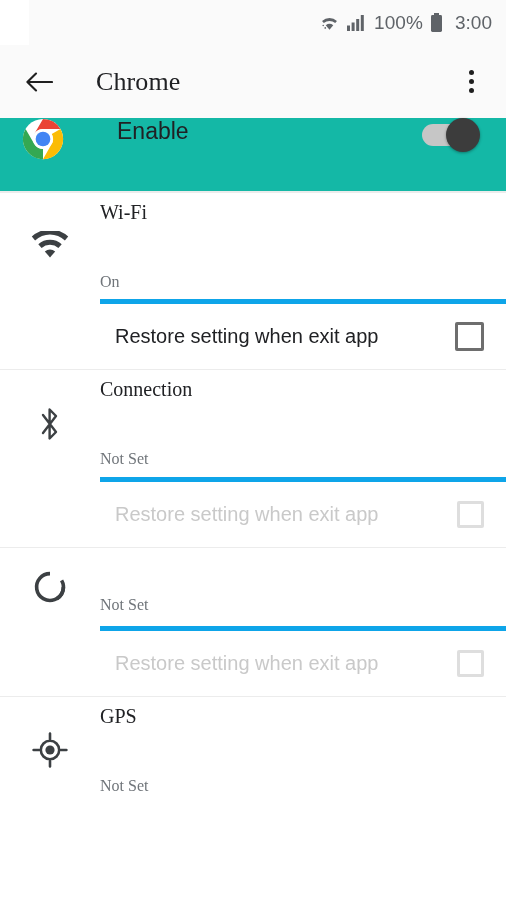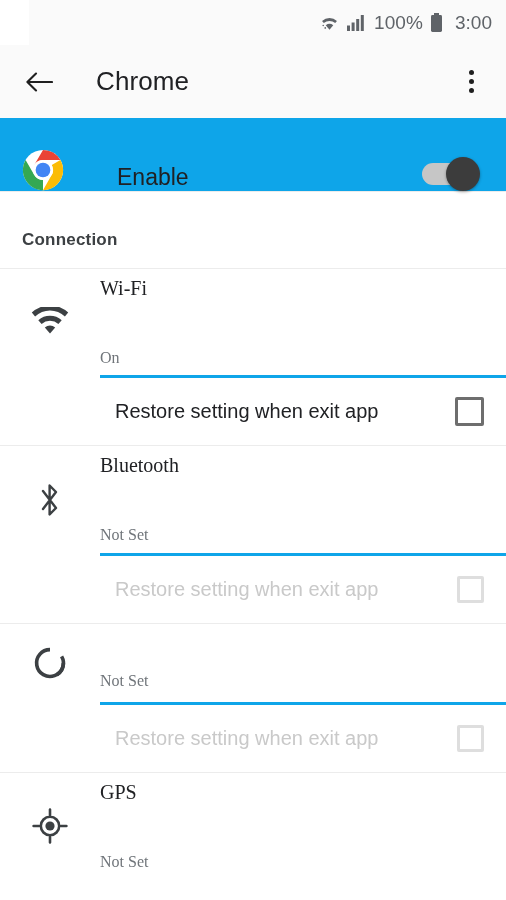--- a/index.html
+++ b/index.html
@@ -66,37 +66,38 @@
     width: 34px; height: 34px;
     display: flex; align-items: center; justify-content: center;
     cursor: pointer;
   }
   .app-title {
     font-size: 26px;
     color: #202124;
     margin-left: 40px;
     font-weight: 400;
     letter-spacing: 0.1px;
+    font-family: Liberation Serif, serif;
   }
   .spacer { flex: 1 1 auto; }
   .overflow-btn {
     width: 34px; height: 34px;
     display: flex; flex-direction: column;
     align-items: center; justify-content: center;
     gap: 4px;
     cursor: pointer;
   }
   .dot { width: 5px; height: 5px; border-radius: 50%; background: #1f1f1f; }
 
   
   .enable-row {
     height: 74px;
-    background: #0ea5e9;
-    display: flex;
-    align-items: flex-end;
+    background: #14b8a6;
+    display: flex;
+    align-items: flex-start;
     padding: 0 26px 0 22px;
     border-bottom: 1px solid #ececec;
     flex: 0 0 auto;
   }
   .chrome-logo {
     width: 42px; height: 42px;
     flex: 0 0 42px;
     position: relative;
   }
   .enable-label {
@@ -169,21 +170,21 @@
     line-height: 1.15;
     margin-top: 36px;
   }
 
   .restore-row {
     display: flex;
     align-items: center;
     min-height: 70px;
     margin-left: 100px;
     padding-right: 22px;
-    border-top: 3px solid #0ea5e9;
+    border-top: 5px solid #0ea5e9;
     cursor: pointer;
   }
   .restore-label {
     flex: 1 1 auto;
     font-size: 20px;
     color: #202124;
     padding-left: 15px;
   }
   .checkbox {
     width: 29px; height: 29px;
@@ -263,21 +264,20 @@
       </svg>
     </div>
     <div class="enable-label">Enable</div>
     <div class="spacer"></div>
     <div class="switch">
       <div class="switch-track"></div>
       <div class="switch-thumb"></div>
     </div>
   </div>
 
-  <div class="section-header">Connection</div>
 
   <div class="list">
 
     <div class="group">
       <div class="main-row">
         <div class="row-icon">
           <svg width="40" height="30" viewBox="0 0 40 30">
             <path d="M20 26.5 L14.8 20.4 A8 8 0 0 1 25.2 20.4 Z" fill="#3c4043"></path>
             <path d="M8.3 13.2 A17.5 17.5 0 0 1 31.7 13.2 L28.4 17 A12.8 12.8 0 0 0 11.6 17 Z" fill="#3c4043"></path>
             <path d="M1.8 5.6 A26.5 26.5 0 0 1 38.2 5.6 L34.9 9.5 A21.6 21.6 0 0 0 5.1 9.5 Z" fill="#3c4043"></path>
@@ -295,21 +295,21 @@
     </div>
 
     <div class="group">
       <div class="main-row">
         <div class="row-icon">
           <svg width="26" height="38" viewBox="0 0 26 38">
             <path d="M6 10 L19 27 L12.6 33.5 L12.6 4.5 L19 11 L6 28" stroke="#3c4043" stroke-width="2.4" fill="none" stroke-linecap="round" stroke-linejoin="round"></path>
           </svg>
         </div>
         <div class="row-text">
-          <div class="row-title">Bluetooth</div>
+          <div class="row-title">Connection</div>
           <div class="row-subtitle">Not Set</div>
         </div>
       </div>
       <div class="restore-row disabled">
         <div class="restore-label">Restore setting when exit app</div>
         <div class="checkbox"></div>
       </div>
     </div>
 
     <div class="group">

